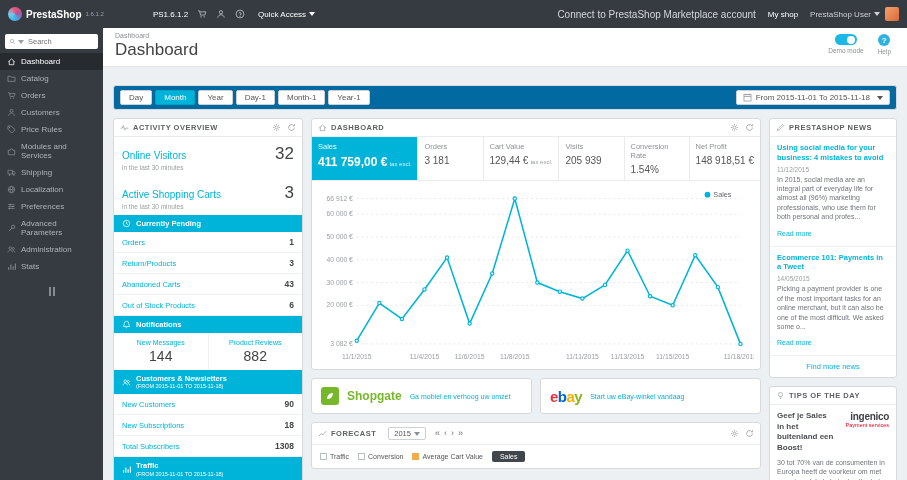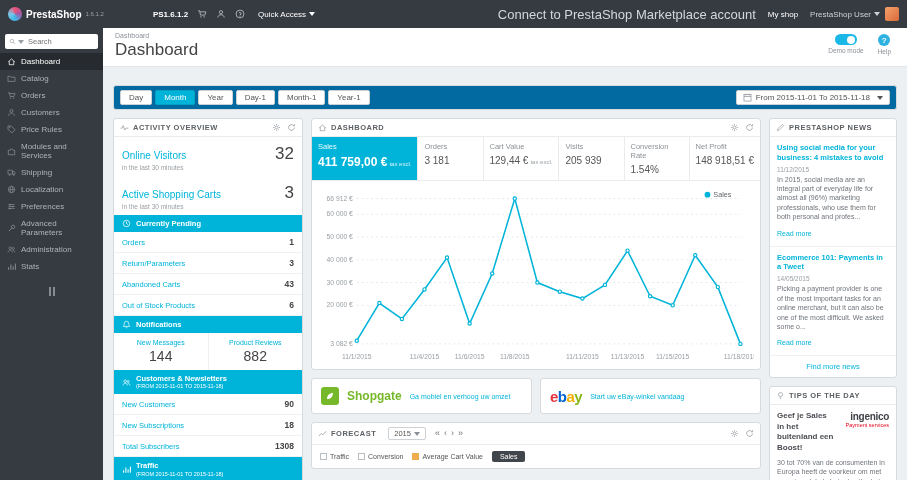--- a/index.html
+++ b/index.html
@@ -7,25 +7,25 @@
   .app { position: relative; width: 907px; height: 480px; overflow: hidden; background:#edf0f2; }
 
   
   .topbar { position:absolute; top:0; left:0; right:0; height:28px; background:#363a41; color:#c7cacd;
             display:flex; align-items:center; padding:0 8px; gap:9px; font-size:8px; z-index:5; }
   .brand { display:flex; align-items:center; gap:4px; }
   .logo-circle { width:14px; height:14px; border-radius:50%;
                  background: conic-gradient(#ef4e72,#a15ba5,#3eb6e8,#79c9e9,#ef4e72); }
   .brand-name { color:#fff; font-size:10px; font-weight:bold; }
   .brand-sup { color:#9aa0a6; font-size:6px; vertical-align:super; }
-  .tb-version { color:#fff; font-weight:bold; margin-left:4px;padding-left:36px; }
+  .tb-version { color:#fff; font-weight:normal; margin-left:4px;padding-left:36px; }
   .tb-ic { color:#b9bdc2; display:inline-flex; }
   .quick-access { color:#fff; display:inline-flex; align-items:center; margin-left:4px; cursor:pointer; }
   .tb-right { margin-left:auto; display:flex; align-items:center; gap:12px; }
-  .connect { color:#d4d7da; font-size:13px; cursor:pointer; }
+  .connect { color:#d4d7da; font-size:10px; cursor:pointer; }
   .myshop { color:#fff; cursor:pointer; }
   .user-menu { color:#cfd2d6; display:inline-flex; align-items:center; cursor:pointer; }
   .avatar { width:14px; height:14px; border-radius:2px; margin-left:5px;
             background:linear-gradient(135deg,#f5a26a,#d96a3a); display:inline-block; }
   .caret { display:inline-block; width:0; height:0; border-left:3px solid transparent;
            border-right:3px solid transparent; border-top:4px solid currentColor; margin-left:3px; }
 
   
   .sidebar { position:absolute; top:28px; left:0; bottom:0; width:103px; background:#363a41; z-index:4; }
   .search-box { margin:6px 5px 4px; background:#fff; border-radius:2px; display:flex; align-items:center;
@@ -456,21 +456,21 @@
             <svg class="ic ic9">
                 <use href="#i-clock"></use>
               </svg>
             <span>Currently Pending</span>
           </div>
           <div class="srow">
             <span class="lbl">Orders</span>
             <span class="val">1</span>
           </div>
           <div class="srow">
-            <span class="lbl">Return/Parameters</span>
+            <span class="lbl">Return/Products</span>
             <span class="val">3</span>
           </div>
           <div class="srow">
             <span class="lbl">Abandoned Carts</span>
             <span class="val">43</span>
           </div>
           <div class="srow">
             <span class="lbl">Out of Stock Products</span>
             <span class="val">6</span>
           </div>

